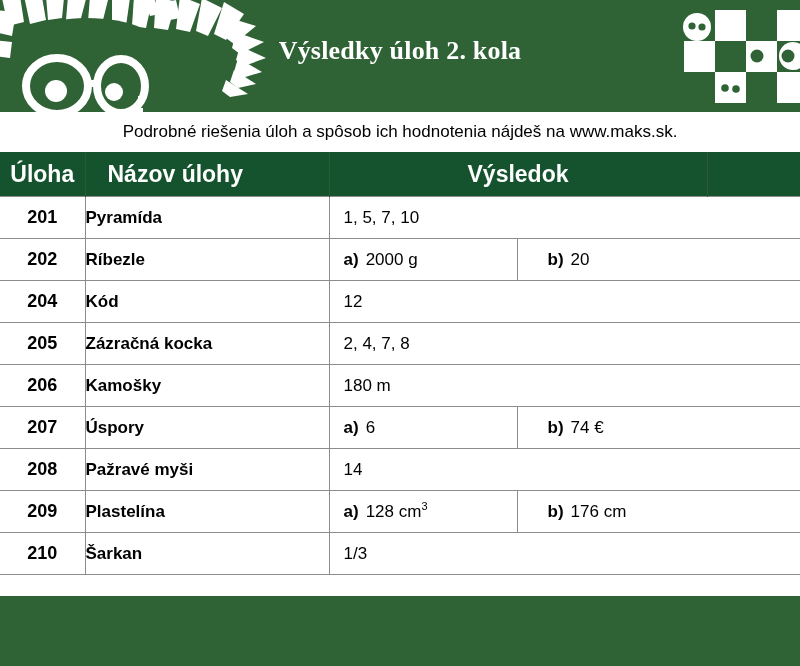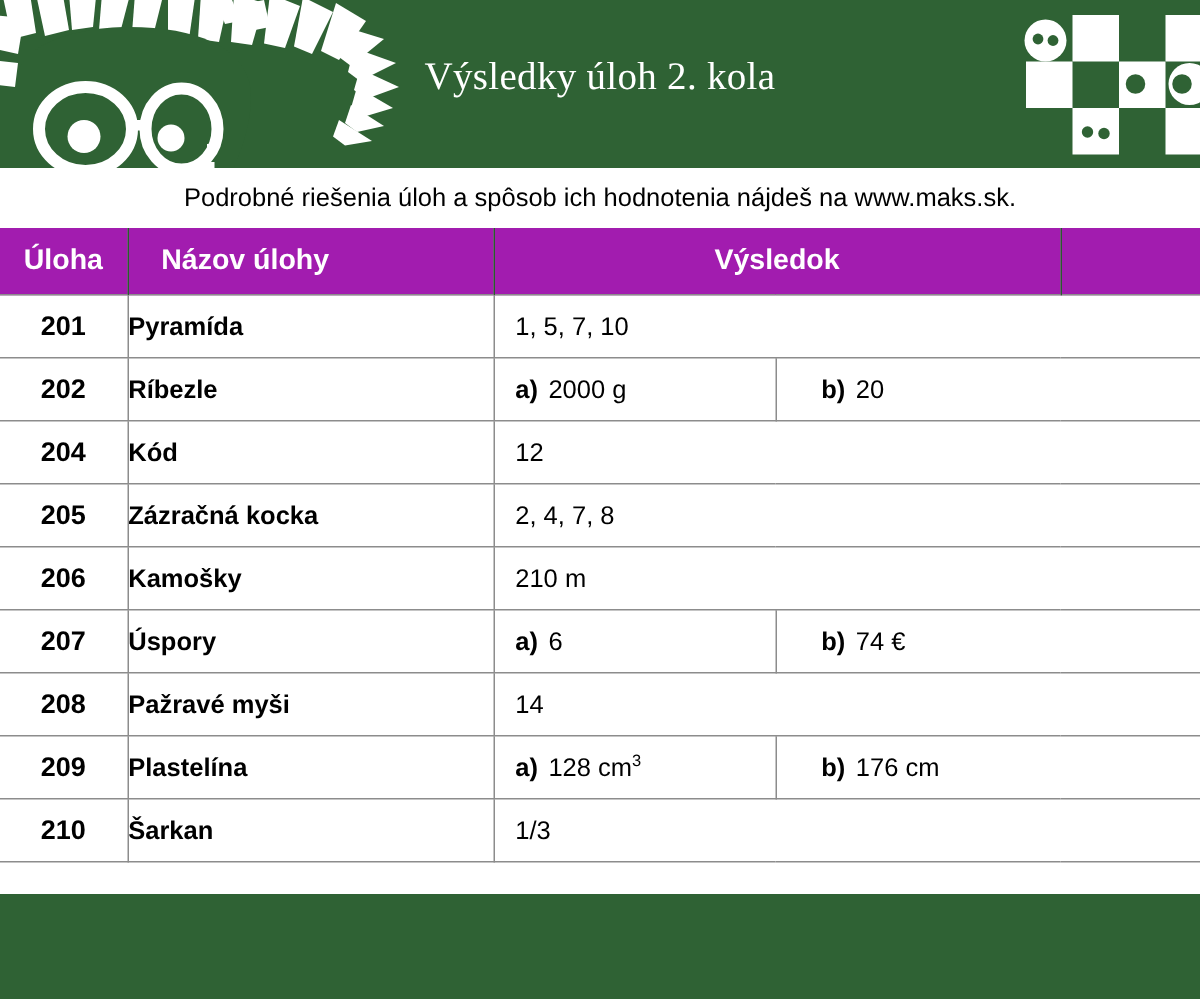--- a/index.html
+++ b/index.html
@@ -32,21 +32,21 @@
   }
 
   .banner-title {
     position: absolute;
     left: 0;
     right: 0;
     top: 36px;
     text-align: center;
     color: #ffffff;
     font-family: "Liberation Serif", serif;
-    font-weight: normal;
+    font-weight: bold;
     font-size: 26px;
     letter-spacing: 0.2px;
     z-index: 5;
   }
 
   .mascot {
     position: absolute;
     left: -6px;
     top: -4px;
     width: 300px;
@@ -88,26 +88,26 @@
     border-collapse: collapse;
     width: 800px;
     table-layout: fixed;
   }
   table.results td, table.results th {
     padding: 0;
     margin: 0;
   }
 
   .th-row th {
-    background: #a21caf;
+    background: #14532d;
     color: #ffffff;
     height: 44px;
     font-family: "Liberation Sans", sans-serif;
     font-weight: bold;
-    font-size: 19px;
+    font-size: 23px;
     vertical-align: middle;
     border-right: 1px solid #2a5a2f;
   }
   .th-row th.th-uloha { text-align: center; }
   .th-row th.th-nazov { text-align: left; padding-left: 22px; }
   .th-row th.th-vysledok { text-align: center; }
   .th-row th.th-empty { border-right: none; }
 
   .data-row td {
     height: 41px;
@@ -278,21 +278,21 @@
           </tr>
           <tr class="data-row">
             <td class="c-num">205</td>
             <td class="c-name">Zázračná kocka</td>
             <td class="c-res" colspan="2">2, 4, 7, 8</td>
             <td class="c-res"></td>
           </tr>
           <tr class="data-row">
             <td class="c-num">206</td>
             <td class="c-name">Kamošky</td>
-            <td class="c-res" colspan="2">210 m</td>
+            <td class="c-res" colspan="2">180 m</td>
             <td class="c-res"></td>
           </tr>
           <tr class="data-row">
             <td class="c-num">207</td>
             <td class="c-name">Úspory</td>
             <td class="c-res c-res-a"><span class="lbl">a)</span><span>6</span></td>
             <td class="c-res c-res-b"><span class="lbl">b)</span><span>74 €</span></td>
             <td class="c-res"></td>
           </tr>
           <tr class="data-row">

